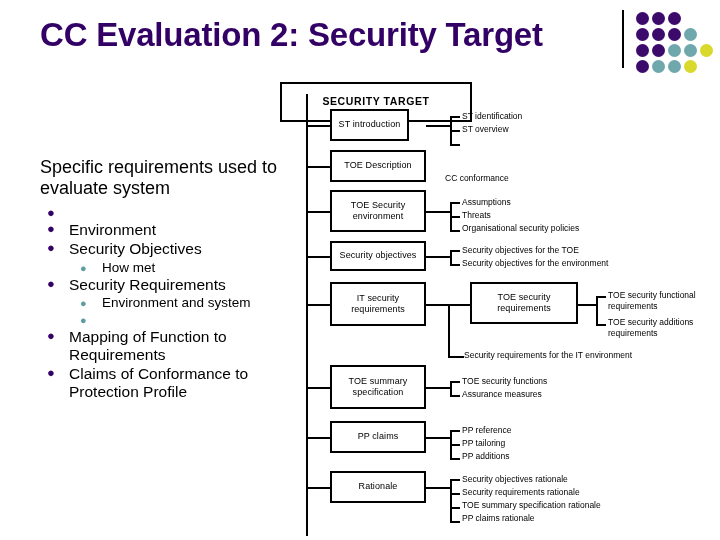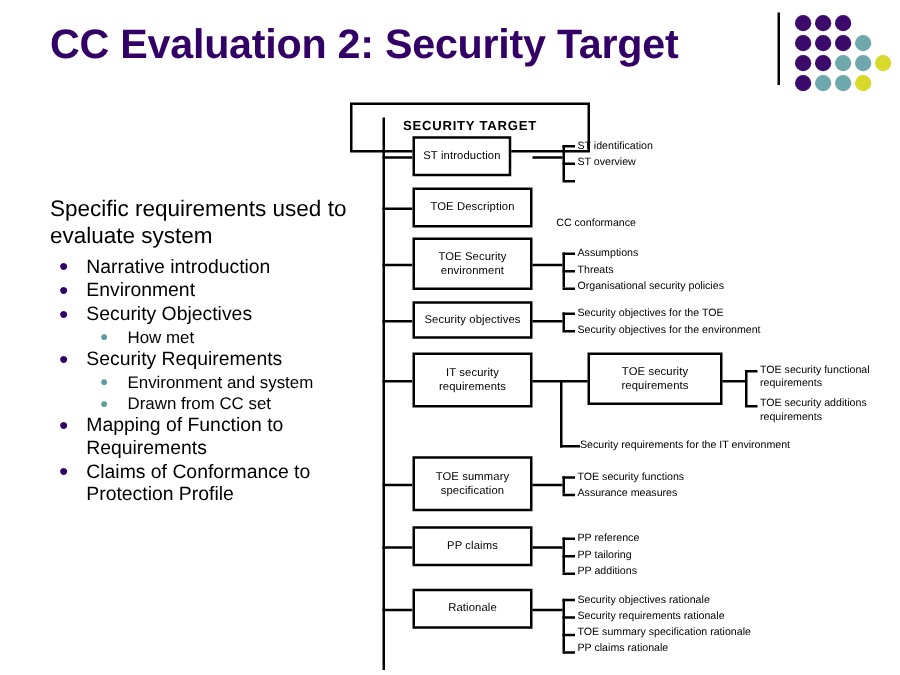--- a/index.html
+++ b/index.html
@@ -154,21 +154,20 @@
     <div class="dot" style="left: 62px; top: 52px; background: rgb(217, 217, 43);"></div>
   </div>
 
 <div id="slide-title">CC Evaluation 2: Security Target</div>
 
 <div id="body-block">
   <p class="lead">Specific requirements used to evaluate system</p>
   <div id="bullet-list">
       <div class="bullet-row lvl1">
         <span class="marker">●</span>
-        <span class="btext">Narrative introduction</span>
       </div>
       <div class="bullet-row lvl1">
         <span class="marker">●</span>
         <span class="btext">Environment</span>
       </div>
       <div class="bullet-row lvl1">
         <span class="marker">●</span>
         <span class="btext">Security Objectives</span>
       </div>
       <div class="bullet-row lvl2">
@@ -178,21 +177,20 @@
       <div class="bullet-row lvl1">
         <span class="marker">●</span>
         <span class="btext">Security Requirements</span>
       </div>
       <div class="bullet-row lvl2">
         <span class="marker">●</span>
         <span class="btext">Environment and system</span>
       </div>
       <div class="bullet-row lvl2">
         <span class="marker">●</span>
-        <span class="btext">Drawn from CC set</span>
       </div>
       <div class="bullet-row lvl1">
         <span class="marker">●</span>
         <span class="btext">Mapping of Function to Requirements</span>
       </div>
       <div class="bullet-row lvl1">
         <span class="marker">●</span>
         <span class="btext">Claims of Conformance to Protection Profile</span>
       </div>
     </div>

